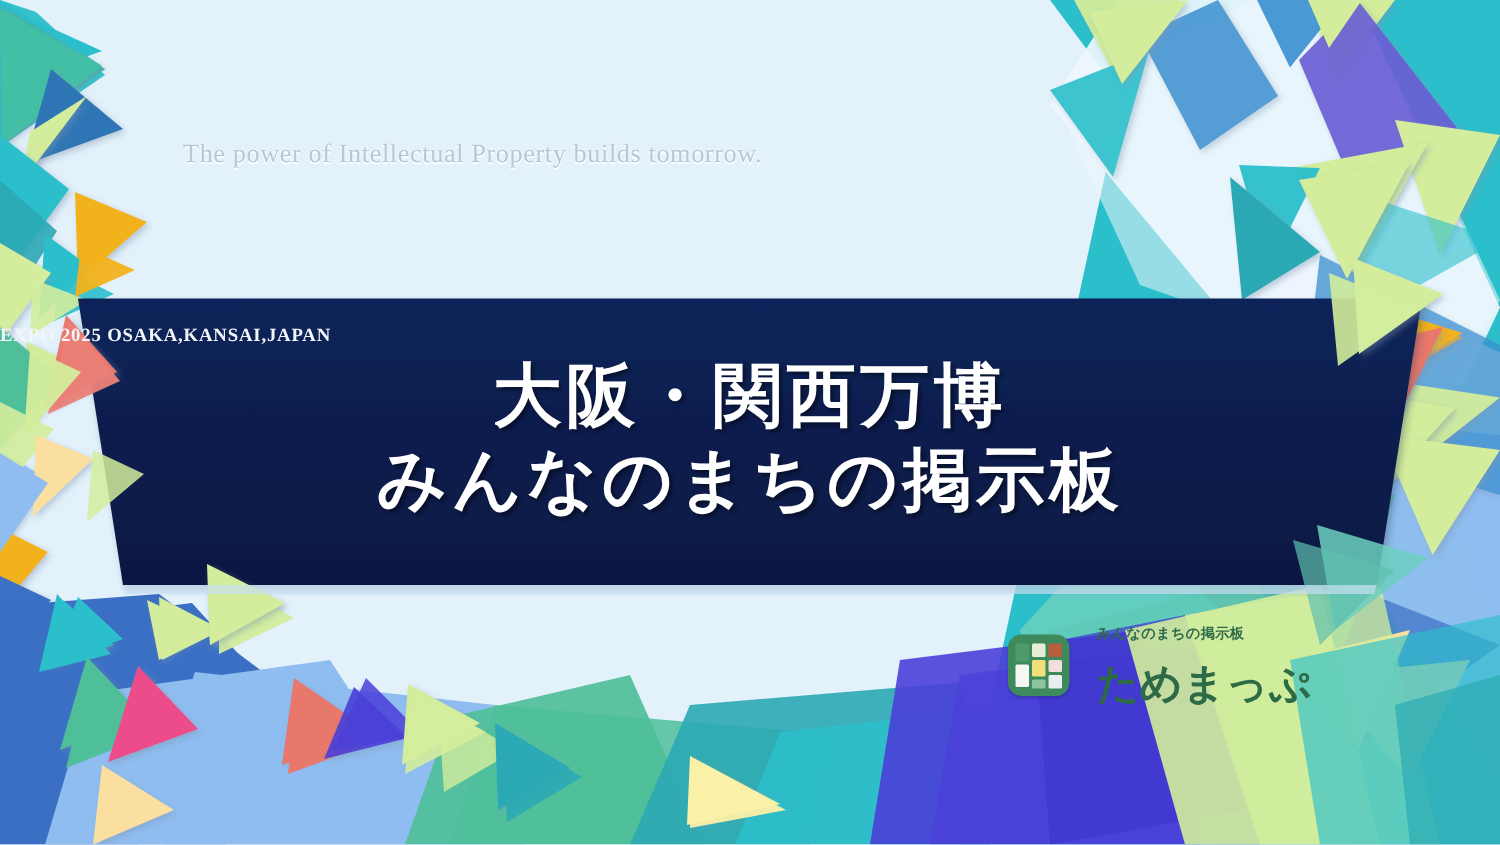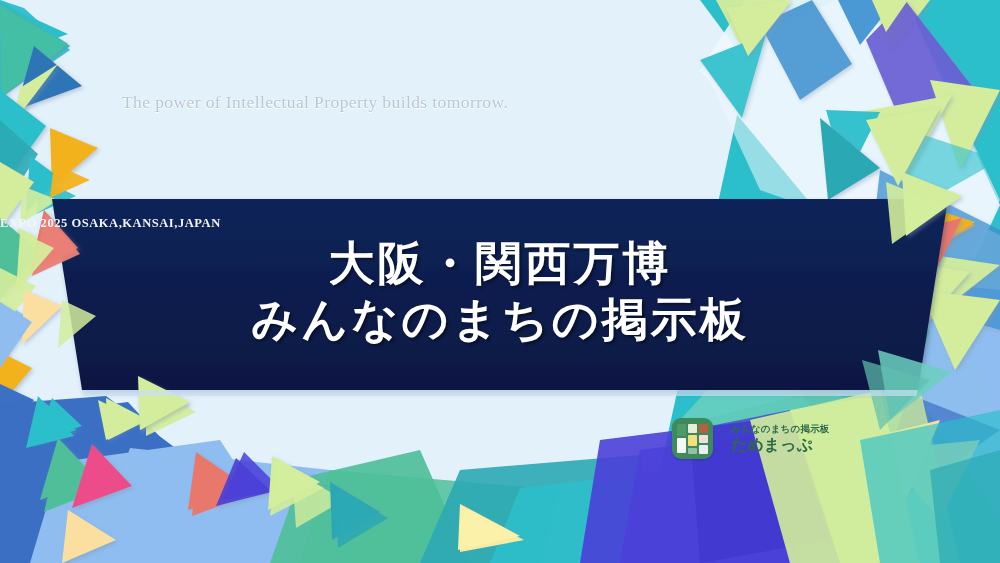--- a/index.html
+++ b/index.html
@@ -106,26 +106,26 @@
   .brand-sub {
     font-family:"DejaVu Sans", sans-serif;
     font-size:9.5px;
     font-weight:bold;
     color:#2f6b4a;
     letter-spacing:.2px;
     white-space:nowrap;
   }
   .brand-name {
     font-family:"DejaVu Sans", sans-serif;
-    font-size:16px;
+    font-size:28px;
     font-weight:bold;
     color:#2d6a46;
     letter-spacing:0px;
     white-space:nowrap;
-    margin-top:3px;
+    margin-top:14px;
   }
 </style>
 </head>
 <body>
 
 <div id="poster">
 
   <svg id="bg-layer" viewBox="0 0 1000 563" preserveAspectRatio="none" xmlns="http://www.w3.org/2000/svg">
     <defs>
       <filter id="sh" x="-30%" y="-30%" width="180%" height="180%">

